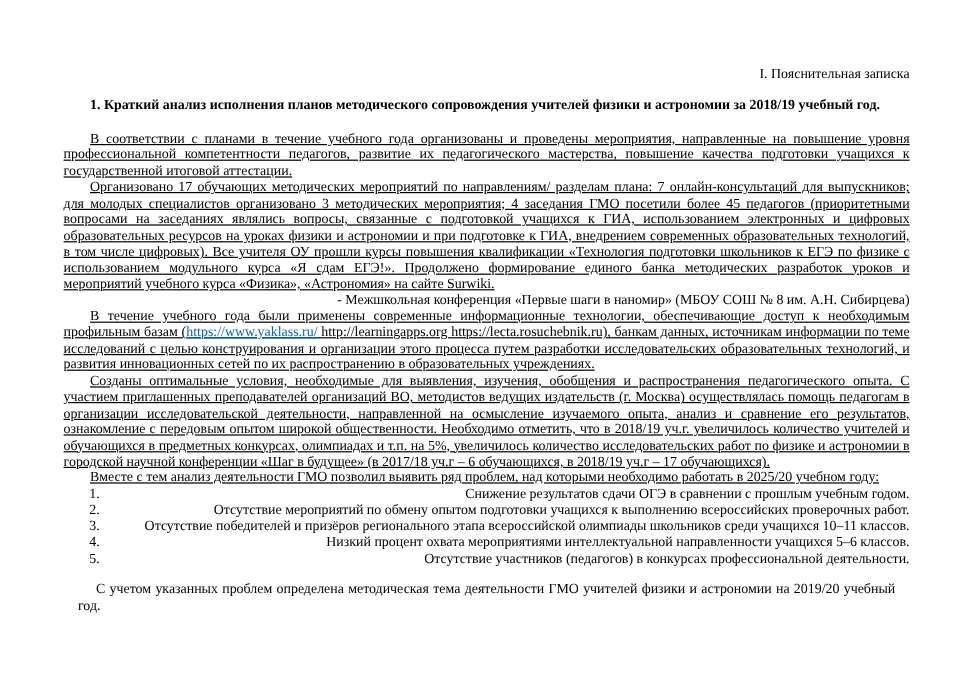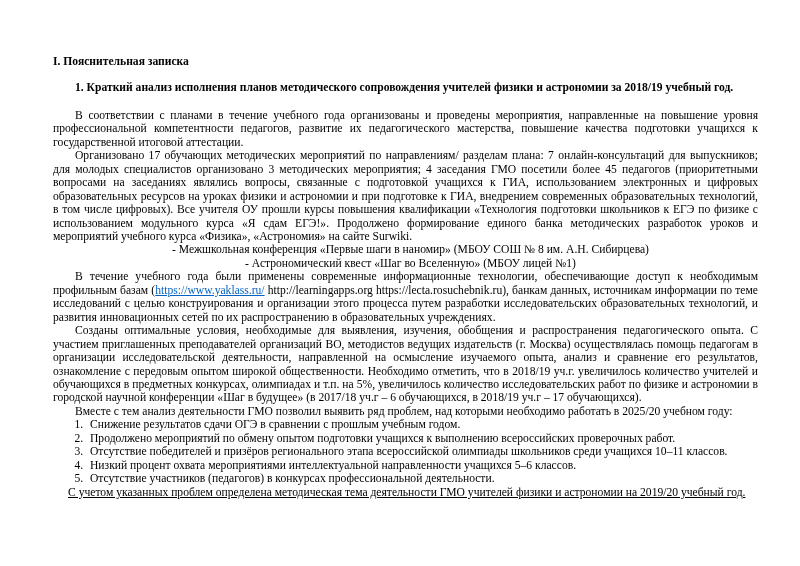--- a/index.html
+++ b/index.html
@@ -16,55 +16,55 @@
   }
   .page {
     box-sizing: border-box;
     width: 800px;
     height: 566px;
     padding: 55px 42px 0 53px;
     font-size: 11.6px;
     line-height: 13.45px;
   }
   .h-main {
-    font-weight: bold;
-    text-align: left;
+    font-weight: normal;
+    text-align: right;
     margin: 0 0 13px 0;
   }
   .h-sub {
     font-weight: bold;
     text-align: justify;
     text-indent: 22px;
     margin: 0 0 14px 0;
   }
   p.para {
     margin: 0;
     text-align: justify;
     text-indent: 22px;
+    text-decoration: underline;
   }
   .dash-line {
     margin: 0;
     padding-left: 10px;
-    text-align: center;
+    text-align: right;
   }
   ol.problems {
     margin: 0;
     padding: 0 0 0 33px;
     list-style: decimal outside;
-    text-align: left;
+    text-align: right;
   }
   ol.problems li {
     margin: 0;
     padding-left: 4px;
   }
   p.closing {
-    margin: 0;
+    margin: 12px;
     text-align: justify;
     text-indent: 15px;
-    text-decoration: underline;
   }
   a.doc-link {
     color: #0563c1;
     text-decoration: underline;
     cursor: pointer;
   }
 </style>
 </head>
 <body>
 
@@ -73,31 +73,30 @@
   <div class="h-main">I. Пояснительная записка</div>
 
   <div class="h-sub">1. Краткий анализ исполнения планов методического сопровождения учителей физики и астрономии за 2018/19 учебный год.</div>
 
   <p class="para">В соответствии с планами в течение учебного года организованы и проведены мероприятия, направленные на повышение уровня профессиональной компетентности педагогов, развитие их педагогического мастерства, повышение качества подготовки учащихся к государственной итоговой аттестации.</p>
 
   <p class="para">Организовано 17 обучающих методических мероприятий по направлениям/ разделам плана: 7 онлайн-консультаций для выпускников; для молодых специалистов организовано 3 методических мероприятия; 4 заседания ГМО посетили более 45 педагогов (приоритетными вопросами на заседаниях являлись вопросы, связанные с подготовкой учащихся к ГИА, использованием электронных и цифровых образовательных ресурсов на уроках физики и астрономии и при подготовке к ГИА, внедрением современных образовательных технологий, в том числе цифровых). Все учителя ОУ прошли курсы повышения квалификации «Технология подготовки школьников к ЕГЭ по физике с использованием модульного курса «Я сдам ЕГЭ!». Продолжено формирование единого банка методических разработок уроков и мероприятий учебного курса «Физика», «Астрономия» на сайте Surwiki.</p>
 
 
   <div class="dash-line">- Межшкольная конференция «Первые шаги в наномир» (МБОУ СОШ № 8 им. А.Н. Сибирцева)</div>
-  <div class="dash-line">- Астрономический квест «Шаг во Вселенную» (МБОУ лицей №1)</div>
 
   <p class="para"><span>В течение учебного года были применены современные информационные технологии, обеспечивающие доступ к необходимым профильным базам (</span><a class="doc-link" href="#">https://www.yaklass.ru/</a><span> http://learningapps.org https://lecta.rosuchebnik.ru), банкам данных, источникам информации по теме исследований с целью конструирования и организации этого процесса путем разработки исследовательских образовательных технологий, и развития инновационных сетей по их распространению в образовательных учреждениях.</span></p>
 
   <p class="para">Созданы оптимальные условия, необходимые для выявления, изучения, обобщения и распространения педагогического опыта. С участием приглашенных преподавателей организаций ВО, методистов ведущих издательств (г. Москва) осуществлялась помощь педагогам в организации исследовательской деятельности, направленной на осмысление изучаемого опыта, анализ и сравнение его результатов, ознакомление с передовым опытом широкой общественности. Необходимо отметить, что в 2018/19 уч.г. увеличилось количество учителей и обучающихся в предметных конкурсах, олимпиадах и т.п. на 5%, увеличилось количество исследовательских работ по физике и астрономии в городской научной конференции «Шаг в будущее» (в 2017/18 уч.г – 6 обучающихся, в 2018/19 уч.г – 17 обучающихся).</p>
 
   <p class="para">Вместе с тем анализ деятельности ГМО позволил выявить ряд проблем, над которыми необходимо работать в 2025/20 учебном году:</p>
 
   <ol class="problems">
     <li>Снижение результатов сдачи ОГЭ в сравнении с прошлым учебным годом.</li>
-    <li>Продолжено мероприятий по обмену опытом подготовки учащихся к выполнению всероссийских проверочных работ.</li>
+    <li>Отсутствие мероприятий по обмену опытом подготовки учащихся к выполнению всероссийских проверочных работ.</li>
     <li>Отсутствие победителей и призёров регионального этапа всероссийской олимпиады школьников среди учащихся 10–11 классов.</li>
     <li>Низкий процент охвата мероприятиями интеллектуальной направленности учащихся 5–6 классов.</li>
     <li>Отсутствие участников (педагогов) в конкурсах профессиональной деятельности.</li>
   </ol>
 
   <p class="closing">С учетом указанных проблем определена методическая тема деятельности ГМО учителей физики и астрономии на 2019/20 учебный год.</p>
 
 </div>
 
 </body></html>

